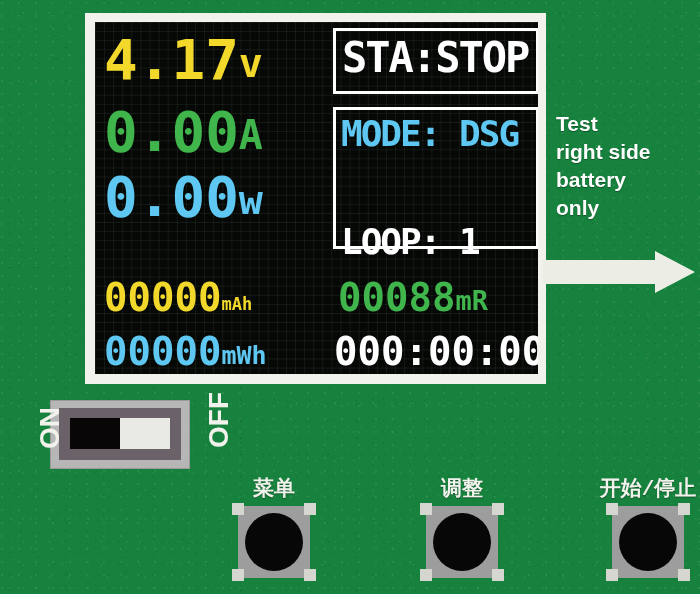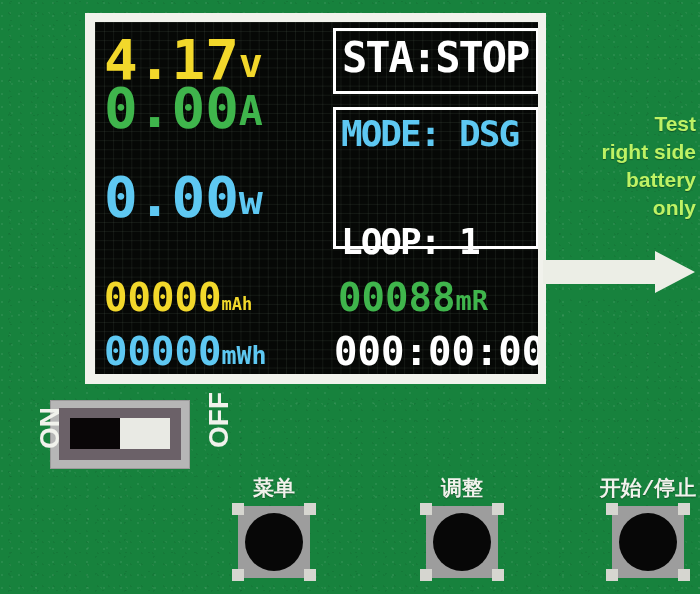--- a/index.html
+++ b/index.html
@@ -58,21 +58,21 @@
     font-family: "DejaVu Sans Mono", monospace;
     font-weight: 700;
     letter-spacing: -1px;
     white-space: nowrap;
     line-height: 1;
   }
 
   
   #volt-row { left: 9px; top: 10px; font-size: 56px; color: #f2d82b; letter-spacing: 0px; }
   #volt-row .unit { font-size: 40px; vertical-align: 2px; }
-  #curr-row { left: 9px; top: 58px; font-size: 56px; color: #3fb54c; letter-spacing: 0px; text-align: right; }
+  #curr-row { left: 9px; top: 82px; font-size: 56px; color: #3fb54c; letter-spacing: 0px; text-align: right; }
   #curr-row .unit { font-size: 40px; vertical-align: 2px; }
   #pow-row  { left: 9px; top: 147px; font-size: 56px; color: #5ec8f2; letter-spacing: 0px; }
   #pow-row .unit { font-size: 40px; vertical-align: 2px; }
 
   
   #mah-row { left: 9px; top: 256px; font-size: 39px; color: #f2d82b; letter-spacing: 0px; }
   #mah-row .unit { font-size: 17px; vertical-align: 1px; }
   #mwh-row { left: 9px; top: 310px; font-size: 39px; color: #5ec8f2; letter-spacing: 0px; }
   #mwh-row .unit { font-size: 25px; vertical-align: 1px; }
 
@@ -120,22 +120,22 @@
   #stop-line  { top: 60px; color: #ffffff; }
   #stop-line .unit { font-size: 30px; }
   #loop-line  { top: 114px; color: #ffffff; }
 
   
   #annotation {
     position: absolute;
     left: 556px;
     top: 110px;
     width: 140px;
-    text-align: right;
-    color: #bef264;
+    text-align: left;
+    color: #ffffff;
     font-size: 21px;
     font-weight: 700;
     line-height: 1.33;
     text-shadow: 0 1px 1px rgba(0,0,0,0.35);
   }
   #arrow-wrap {
     position: absolute;
     left: 543px;
     top: 251px;
     width: 152px;

